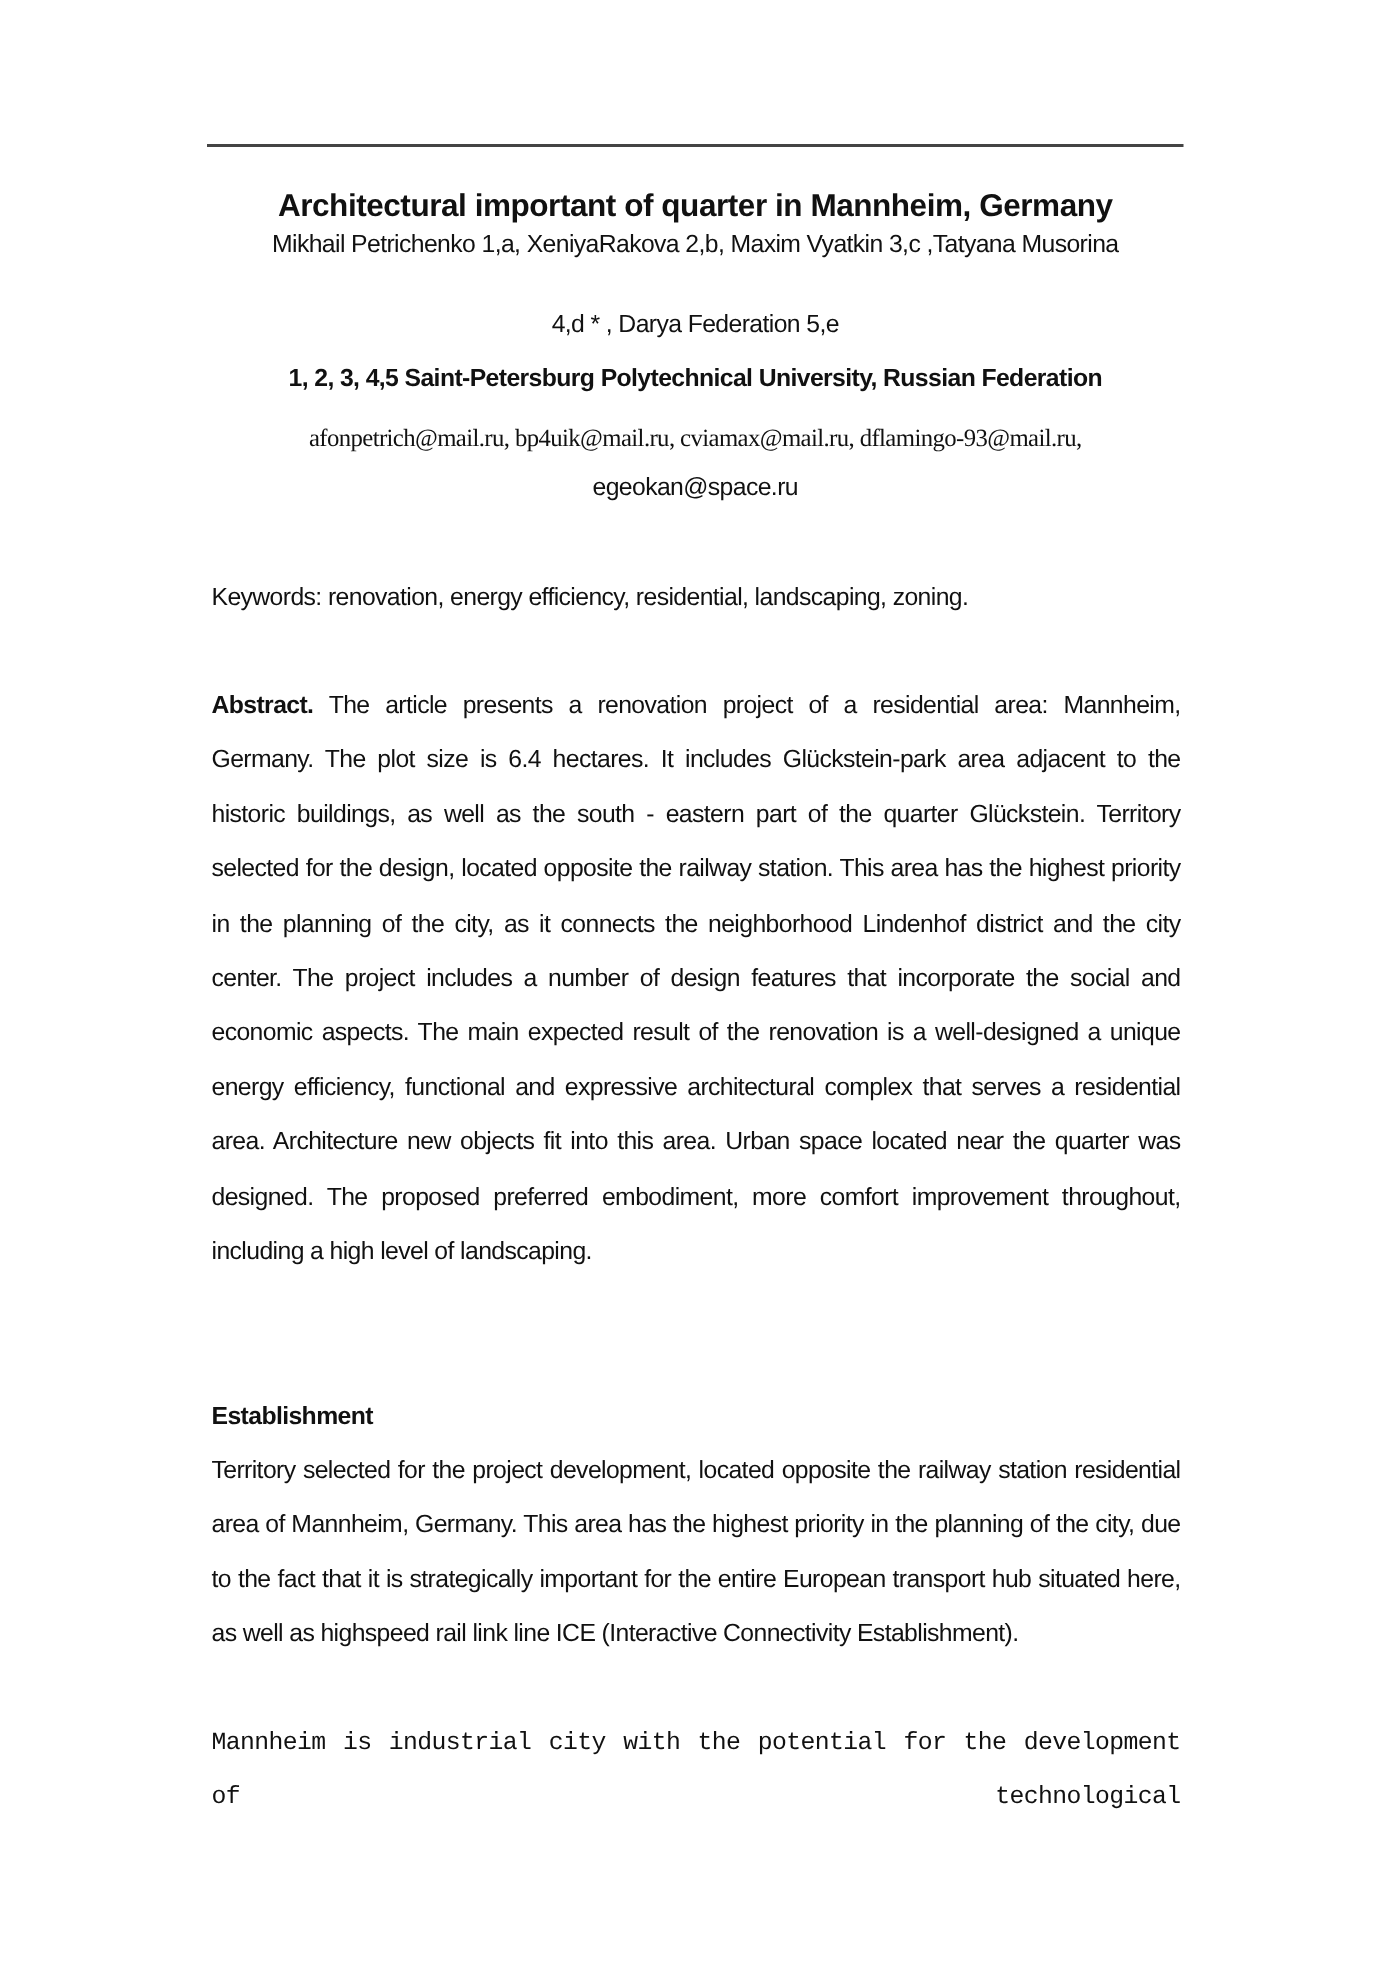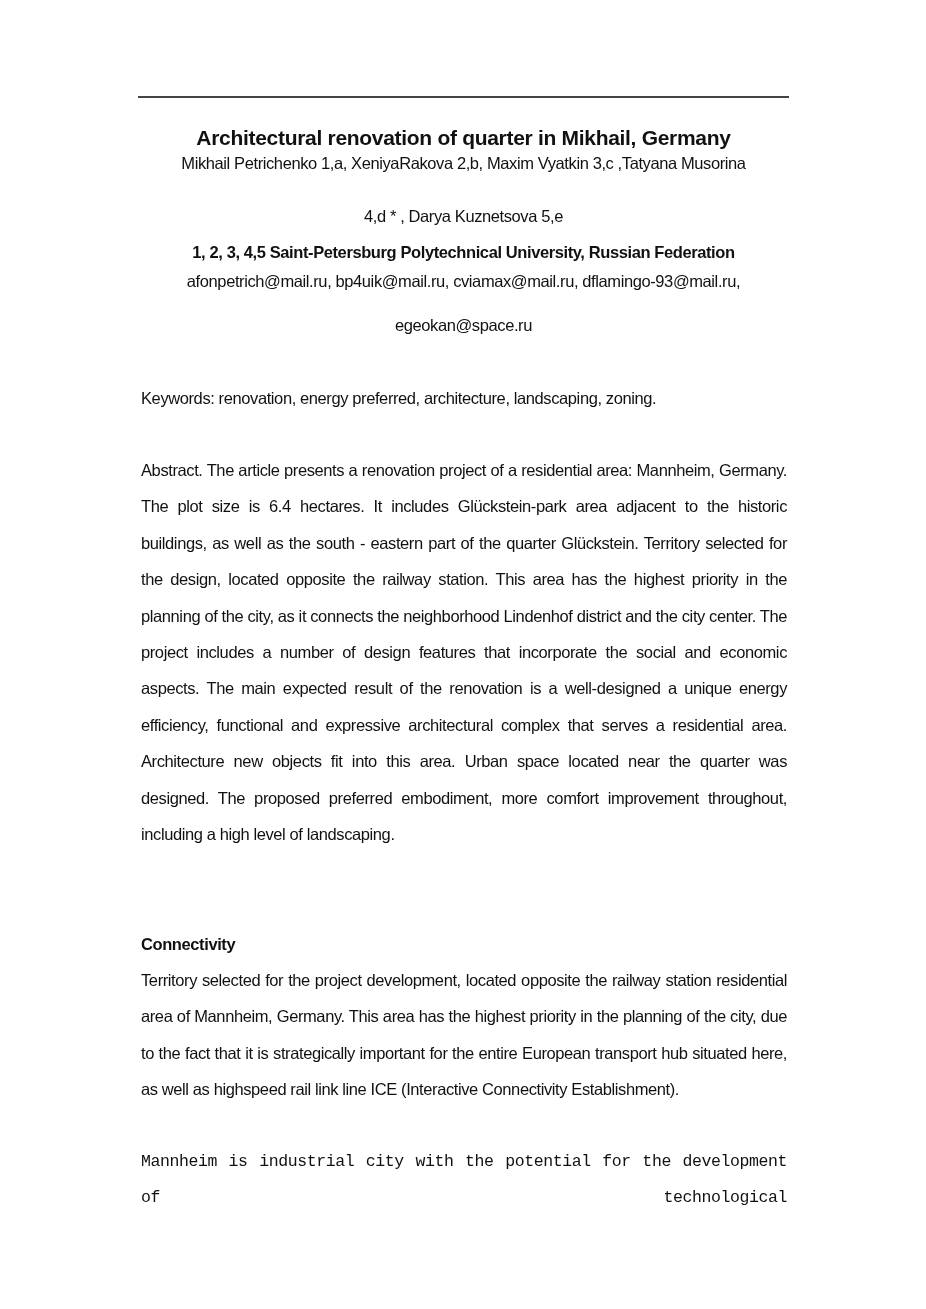--- a/index.html
+++ b/index.html
@@ -5,37 +5,37 @@
   html, body { margin: 0; padding: 0; background: #ffffff; }
   body { width: 926px; height: 1309px; position: relative; overflow: hidden;
          font-family: "Liberation Sans", sans-serif; color: #111; }
   .rule { position: absolute; left: 138px; top: 96px; width: 651px; height: 2px; background: #444; }
   .title { position: absolute; left: 138px; width: 651px; top: 124px; text-align: center;
            font-weight: bold; font-size: 21px; letter-spacing: -0.3px; line-height: 28px; }
   .center-line { position: absolute; left: 138px; width: 651px; text-align: center;
                  font-size: 16.5px; letter-spacing: -0.4px; line-height: 22px; }
   .para { position: absolute; left: 141px; width: 646px; font-size: 16.5px; letter-spacing: -0.4px; }
   .justified { text-align: justify; text-align-last: left; line-height: 36.4px; }
-  .para .bold { font-weight: normal; }
+  .para .bold { font-weight: bold; }
   .heading { position: absolute; left: 141px; font-weight: bold; font-size: 16.5px; letter-spacing: -0.4px; line-height: 22px; }
 </style>
 </head>
 <body>
 
 <div class="rule"></div>
 
-<div class="title">Architectural renovation of quarter in Mikhail, Germany</div>
+<div class="title">Architectural important of quarter in Mannheim, Germany</div>
 
 <div class="center-line" style="top:152px;">Mikhail Petrichenko 1,a, XeniyaRakova 2,b, Maxim Vyatkin 3,c ,Tatyana Musorina</div>
-<div class="center-line" style="top:205px;">4,d * , Darya Kuznetsova 5,e</div>
+<div class="center-line" style="top:205px;">4,d * , Darya Federation 5,e</div>
 <div class="center-line" style="top:241px;font-weight:bold;">1, 2, 3, 4,5 Saint-Petersburg Polytechnical University, Russian Federation</div>
-<div class="center-line" style="top:270px;">afonpetrich@mail.ru, bp4uik@mail.ru, cviamax@mail.ru, dflamingo-93@mail.ru,</div>
+<div class="center-line" style="top:281px;font-family:Liberation Serif, serif;">afonpetrich@mail.ru, bp4uik@mail.ru, cviamax@mail.ru, dflamingo-93@mail.ru,</div>
 <div class="center-line" style="top:314px;">egeokan@space.ru</div>
 
-<div class="para" style="top:387px; line-height:22px;">Keywords: renovation, energy preferred, architecture, landscaping, zoning.</div>
+<div class="para" style="top:387px; line-height:22px;">Keywords: renovation, energy efficiency, residential, landscaping, zoning.</div>
 
 <div class="para justified" style="top:452px;"><span class="bold">Abstract.</span><span> The article presents a renovation project of a residential area: Mannheim, Germany. The plot size is 6.4 hectares. It includes Glückstein-park area adjacent to the historic buildings, as well as the south - eastern part of the quarter Glückstein. Territory selected for the design, located opposite the railway station. This area has the highest priority in the planning of the city, as it connects the neighborhood Lindenhof district and the city center. The project includes a number of design features that incorporate the social and economic aspects. The main expected result of the renovation is a well-designed a unique energy efficiency, functional and expressive architectural complex that serves a residential area. Architecture new objects fit into this area. Urban space located near the quarter was designed. The proposed preferred embodiment, more comfort improvement throughout, including a high level of landscaping.</span></div>
 
-<div class="heading" style="top:933px;">Connectivity</div>
+<div class="heading" style="top:933px;">Establishment</div>
 
 <div class="para justified" style="top:962px;">Territory selected for the project development, located opposite the railway station residential area of Mannheim, Germany. This area has the highest priority in the planning of the city, due to the fact that it is strategically important for the entire European transport hub situated here, as well as highspeed rail link line ICE (Interactive Connectivity Establishment).</div>
 
 <div class="para justified" style="top:1144px; text-align-last: justify; font-family: Liberation Mono, monospace;">Mannheim is industrial city with the potential for the development of technological</div>
 
 </body></html>

